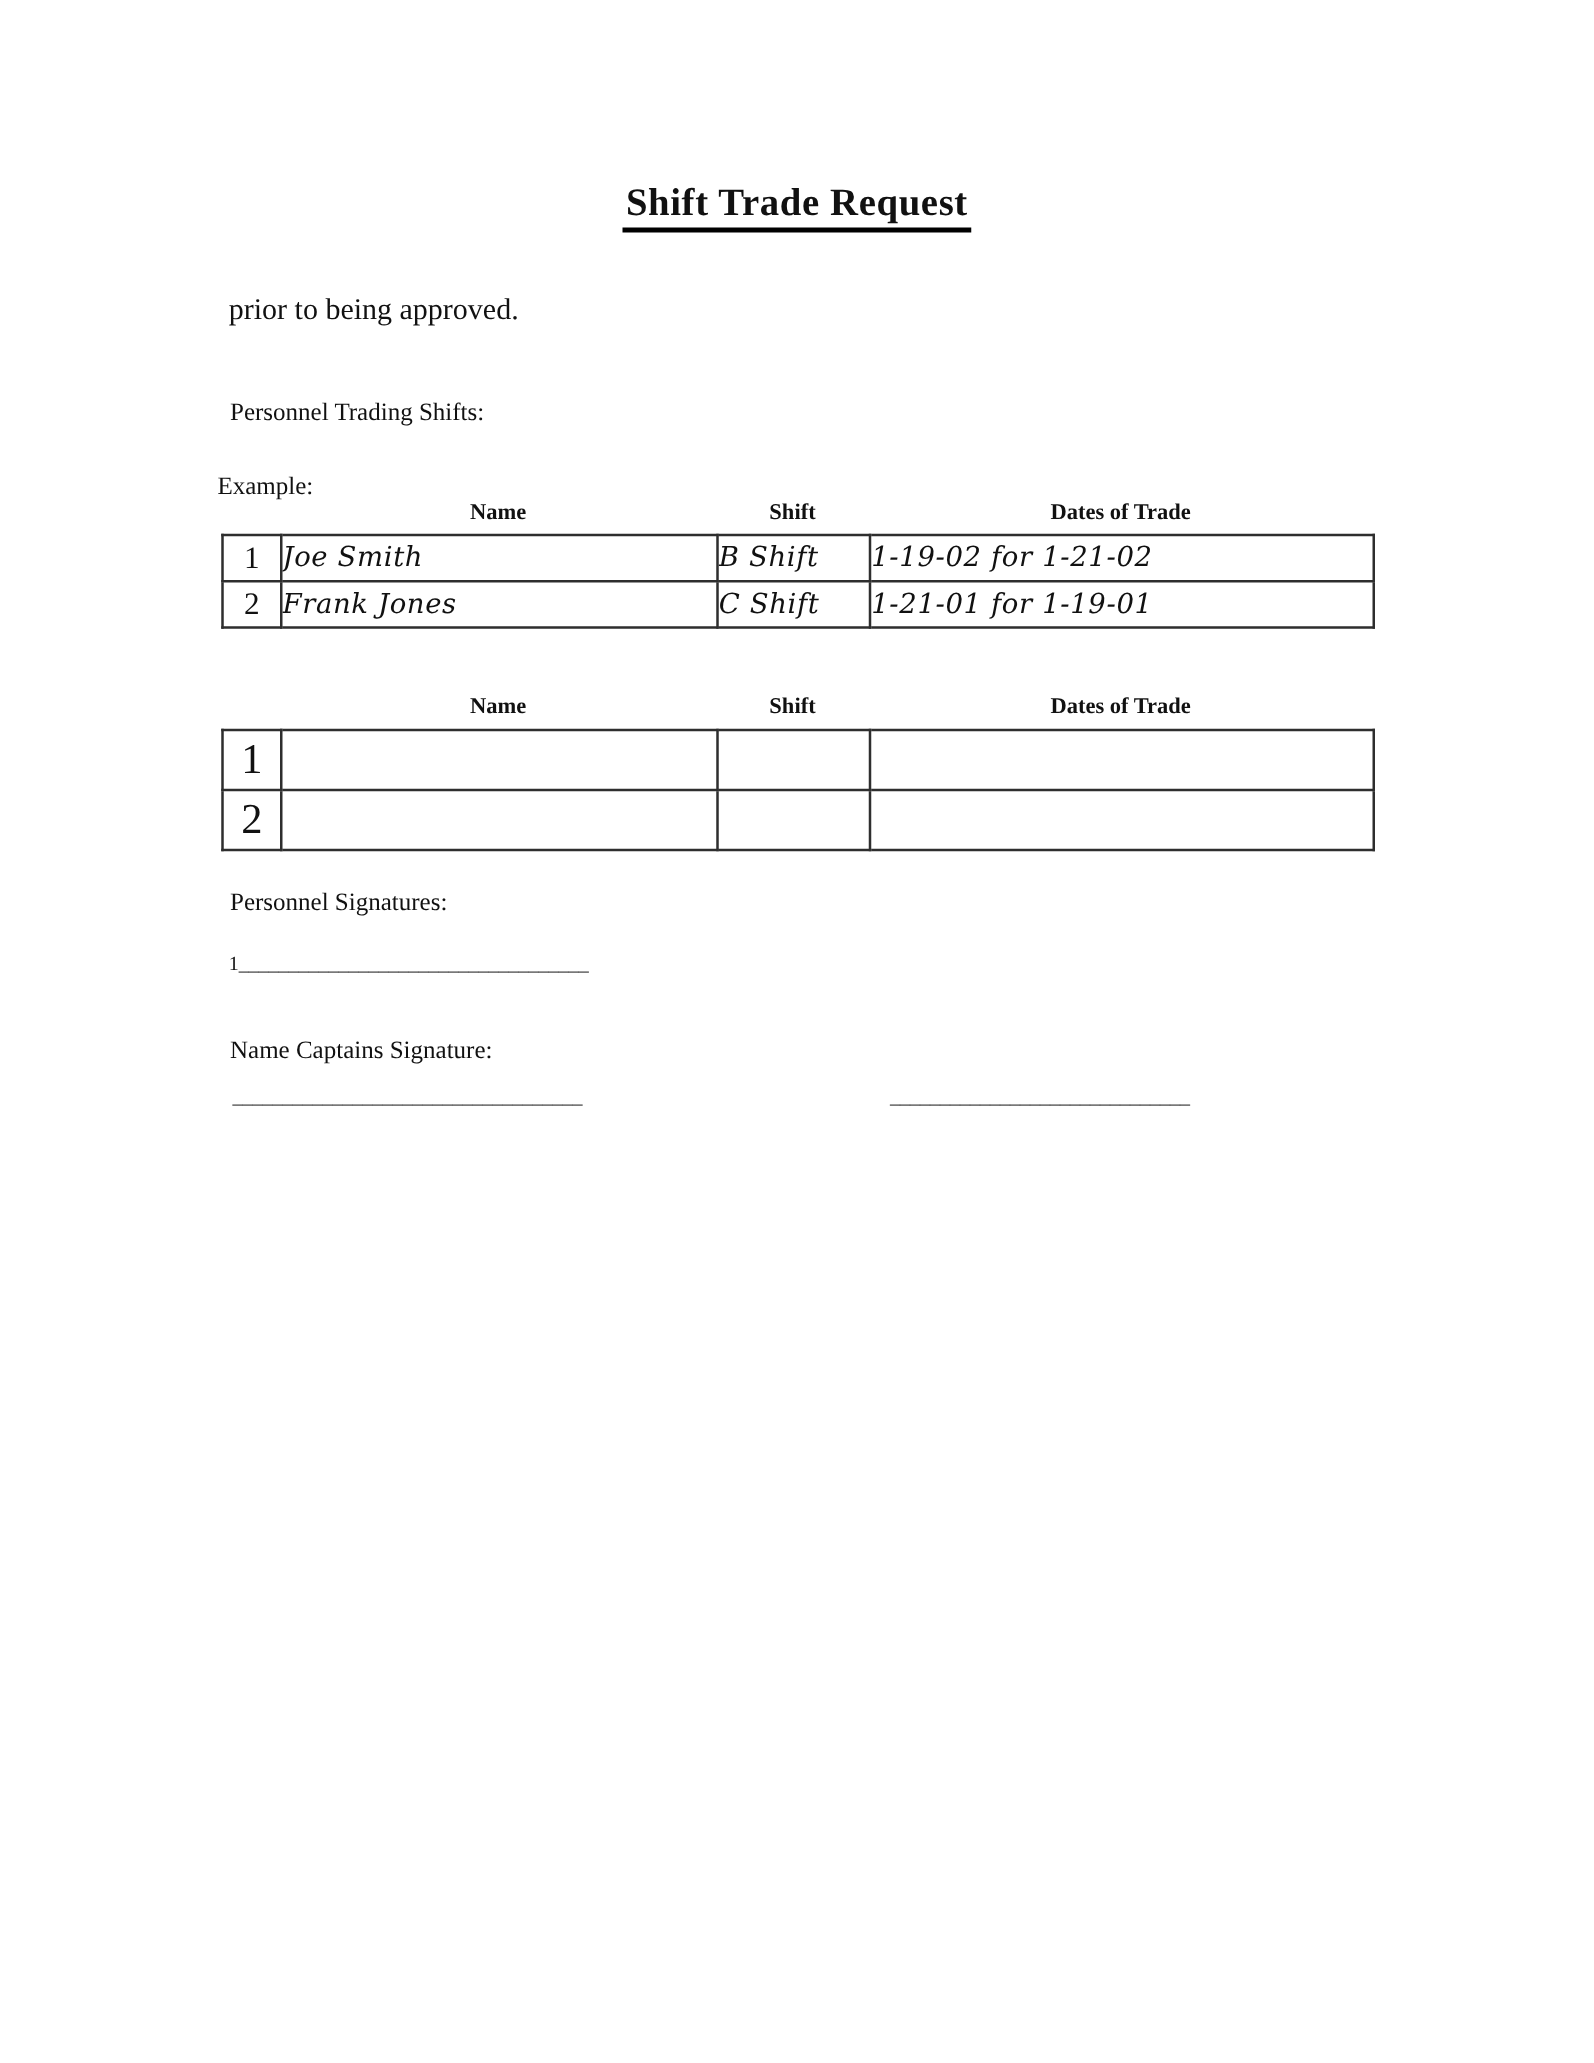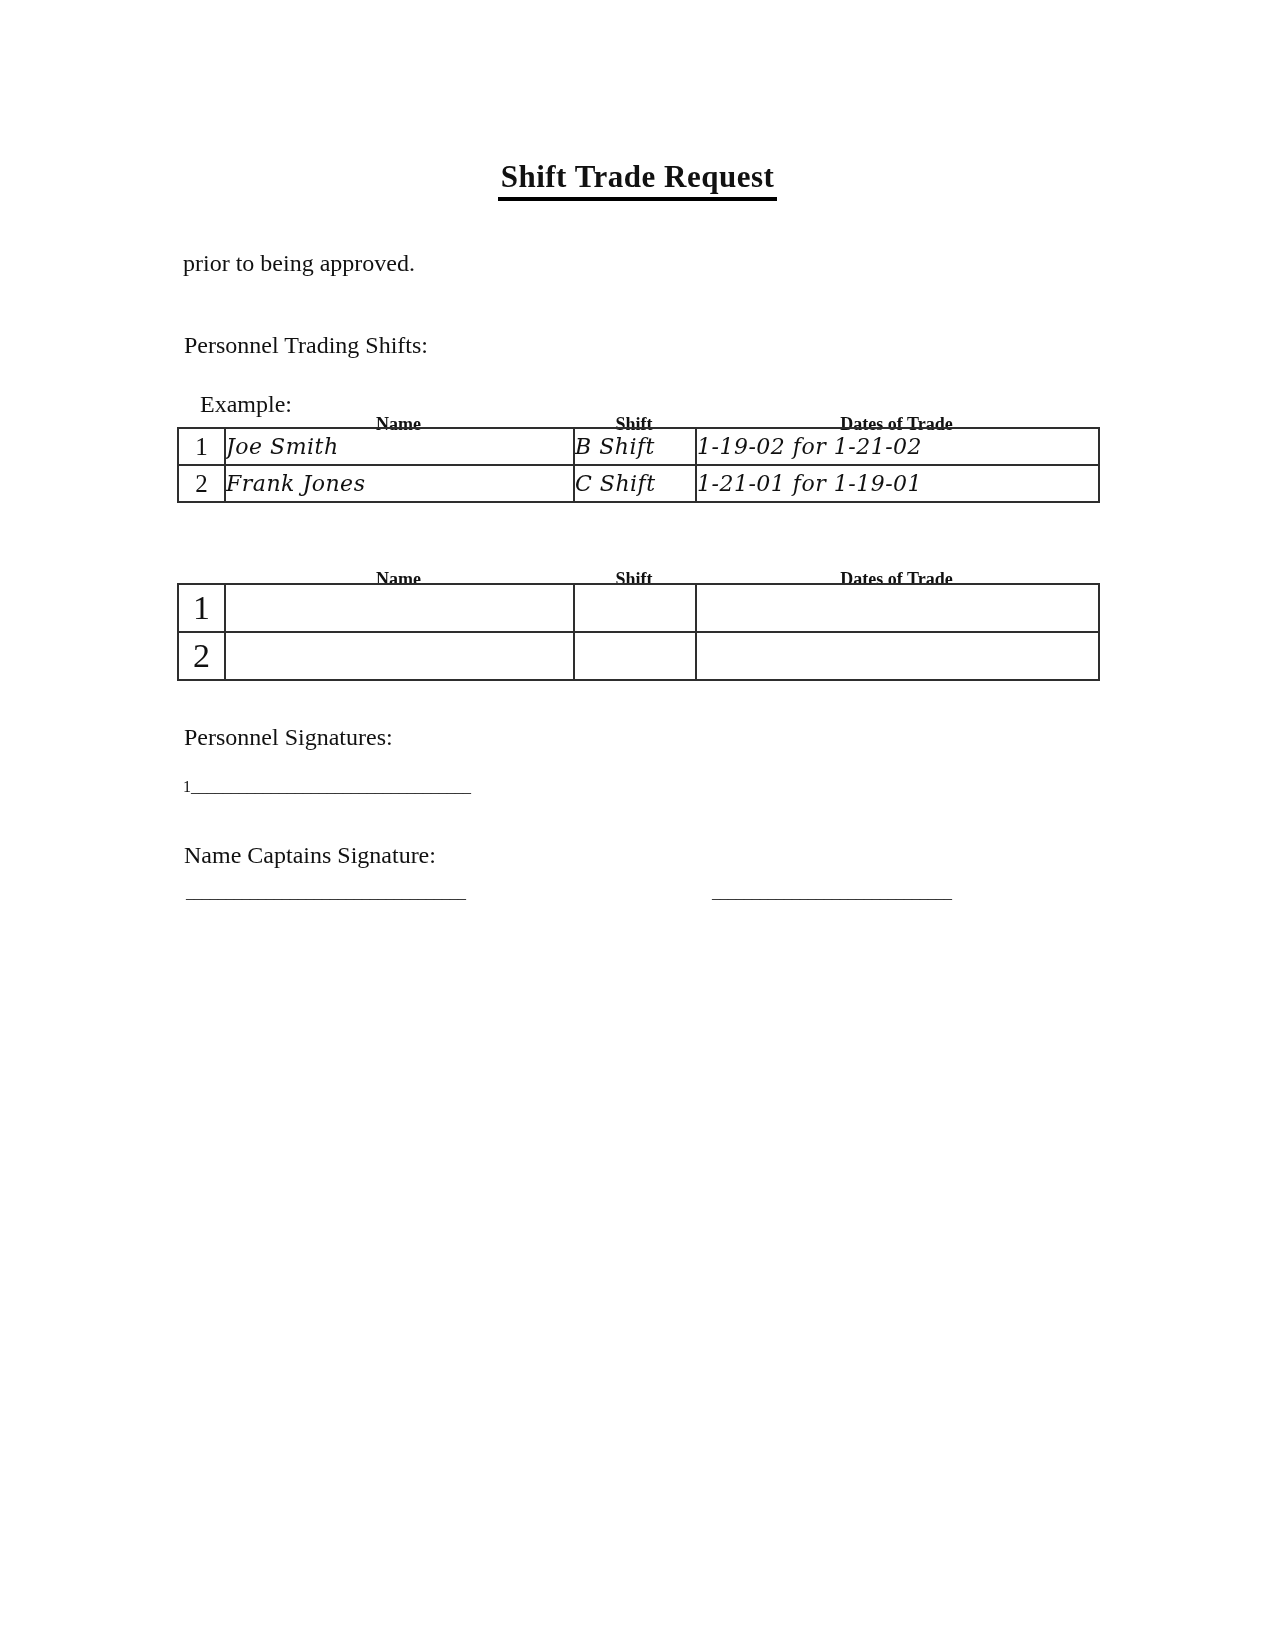--- a/index.html
+++ b/index.html
@@ -10,21 +10,21 @@
   .page {
     position: relative;
     width: 1275px;
     height: 1650px;
     margin: 0 auto;
     background: #ffffff;
     font-family: "Liberation Serif", serif;
     color: #111111;
     overflow: hidden;
   }
-  .abs { position: absolute; margin-top: 15px; }
+  .abs { position: absolute; }
 
   
   .title-wrap {
     top: 144px;
     left: 0;
     width: 100%;
     text-align: center;
   }
   .title-text {
     display: inline-block;
@@ -38,26 +38,26 @@
   
   .intro {
     top: 199px;
     left: 183px;
     width: 900px;
     font-size: 24px;
     line-height: 33px;
   }
 
   .label {
-    font-size: 24px;
+    font-size: 20px;
     line-height: 28px;
     white-space: nowrap;
   }
   .label-pts   { top: 316px; left: 184px; }
-  .label-ex    { top: 375px; left: 200px; }
+  .label-ex    { top: 375px; left: 174px; }
   .label-psig  { top: 708px; left: 184px; }
   .label-csig  { top: 826px; left: 184px; }
 
   
   .thead {
     left: 177px;
     width: 921px;
     display: flex;
     font-weight: bold;
     font-size: 18px;

